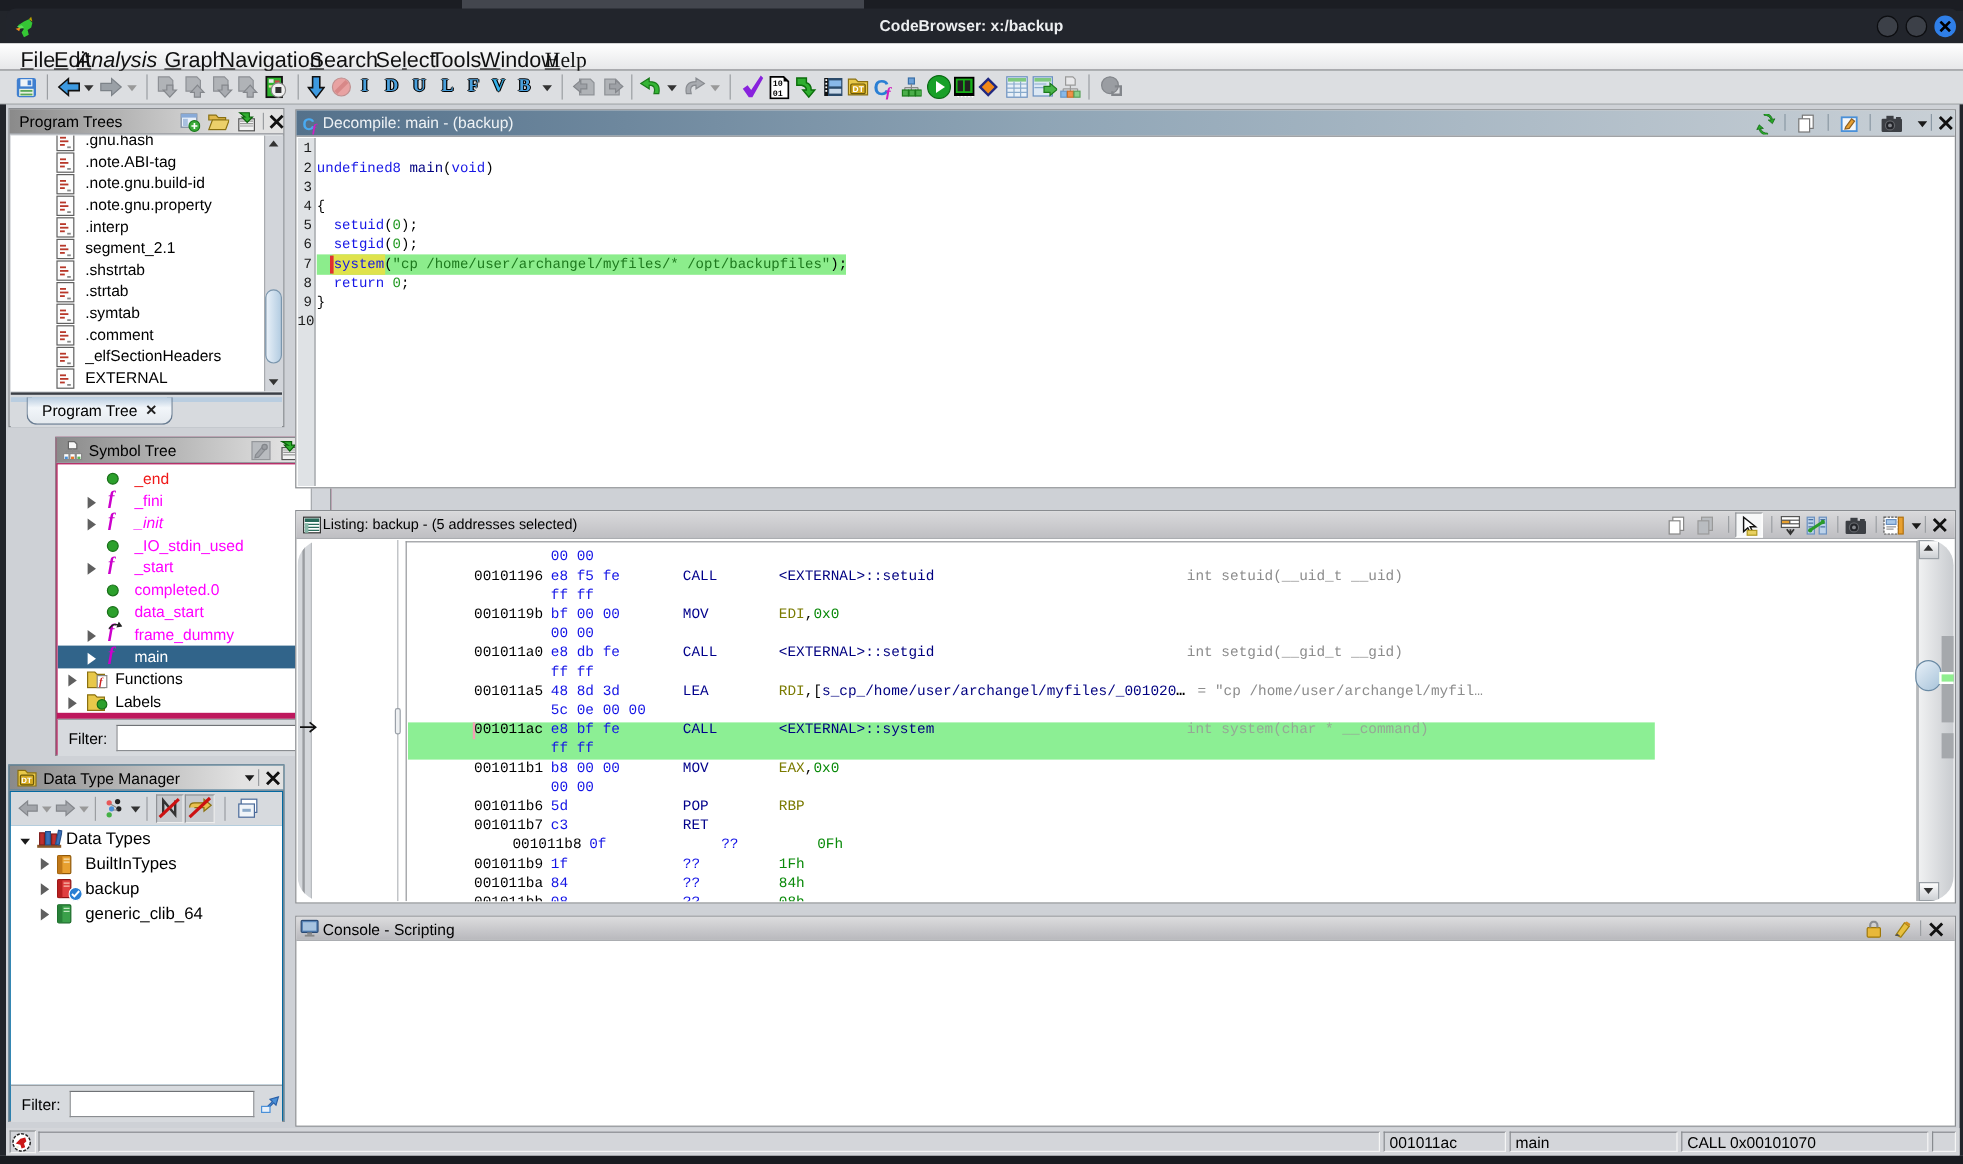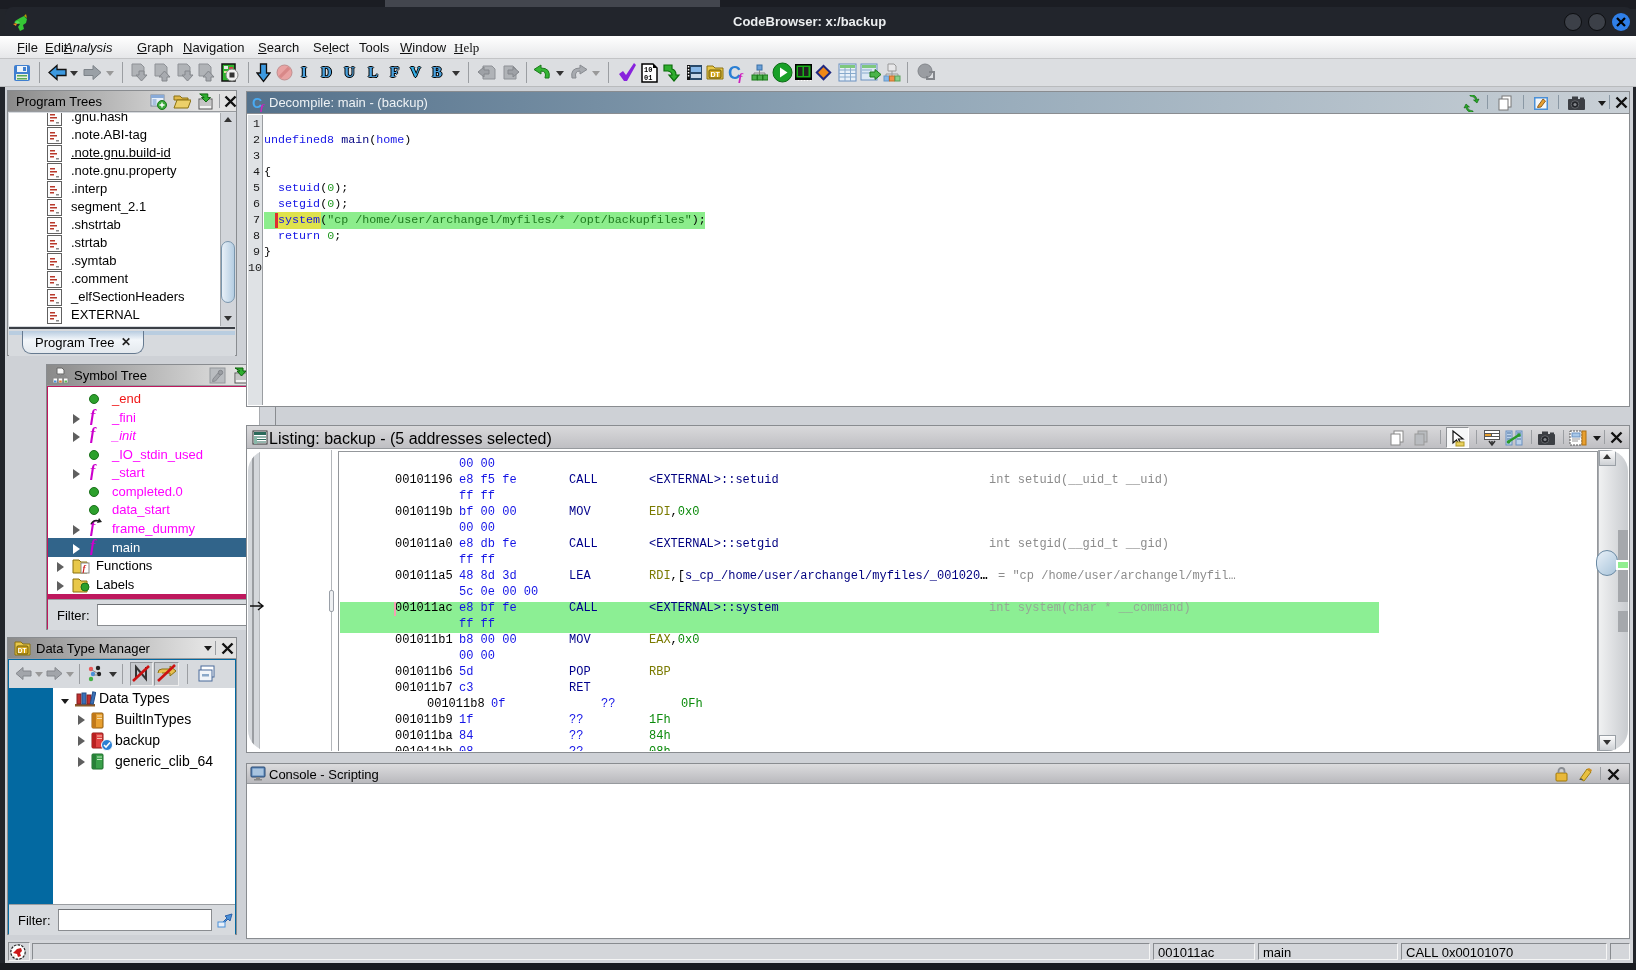--- a/index.html
+++ b/index.html
@@ -67,21 +67,21 @@
 </svg>
 
 <div class="abs" style="left:1564px;top:13px;width:18px;height:18px;border-radius:50%;background:#3c4048;border:1px solid #0c0d10;"></div>
 <div class="abs" style="left:1588px;top:13px;width:18px;height:18px;border-radius:50%;background:#3c4048;border:1px solid #0c0d10;"></div>
 <div class="abs" style="left:1612px;top:13px;width:18px;height:18px;border-radius:50%;background:#2f7fe8;"></div>
 <svg class="abs" style="left:1616px;top:17px;" width="10" height="10" viewBox="0 0 10 10">
     <path d="M1 1 L9 9 M9 1 L1 9" stroke="#000" stroke-width="2.2"></path>
   </svg>
 
 <div class="abs" style="left:0;top:36px;width:1636px;height:23px;background:linear-gradient(to bottom,#ffffff,#e6e7e9);border-bottom:1px solid #c3c4c6;"></div>
-<div class="abs" style="top:40px;left:0;width:1372px;height:17px;font-size:13px;color:#101010;">
+<div class="abs" style="top:40px;left:0;width:1372px;height:17px;font-size:18px;color:#101010;">
   <span class="abs" style="left:17px;"><u>F</u>ile</span>
   <span class="abs" style="left:45px;"><u>E</u>dit</span>
   <span class="abs" style="left:64px;font-style:italic;"><u>A</u>nalysis</span>
   <span class="abs" style="left:137px;"><u>G</u>raph</span>
   <span class="abs" style="left:183px;"><u>N</u>avigation</span>
   <span class="abs" style="left:258px;"><u>S</u>earch</span>
   <span class="abs" style="left:313px;">Se<u>l</u>ect</span>
   <span class="abs" style="left:359px;">Tools</span>
   <span class="abs" style="left:400px;"><u>W</u>indow</span>
   <span class="abs" style="left:454px;font-family:Liberation Serif, serif;"><u>H</u>elp</span>
@@ -295,21 +295,21 @@
         </svg>
       <div class="sep-v" style="left:211px;"></div>
       <svg class="abs" style="left:216px;top:4px;" width="13" height="13" viewBox="0 0 13 13">
           <path d="M1.5 1.5 L11.5 11.5 M11.5 1.5 L1.5 11.5" stroke="#111" stroke-width="2.4"></path>
         </svg>
     </div>
 
     <div class="abs" style="left:1px;top:22px;right:1px;height:213px;background:#fff;overflow:hidden;font-size:13px;color:#000;" id="pt-tree">
       <div class="ptr" style="top:-5px;">.gnu.hash</div>
       <div class="ptr" style="top:13px;">.note.ABI-tag</div>
-      <div class="ptr" style="top:31px;text-decoration:underline;">.note.gnu.build-id</div>
+      <div class="ptr" style="top:31px;">.note.gnu.build-id</div>
       <div class="ptr" style="top:49px;">.note.gnu.property</div>
       <div class="ptr" style="top:67px;">.interp</div>
       <div class="ptr" style="top:85px;">segment_2.1</div>
       <div class="ptr" style="top:103px;">.shstrtab</div>
       <div class="ptr" style="top:121px;">.strtab</div>
       <div class="ptr" style="top:139px;">.symtab</div>
       <div class="ptr" style="top:157px;">.comment</div>
       <div class="ptr" style="top:175px;">_elfSectionHeaders</div>
       <div class="ptr" style="top:193px;">EXTERNAL</div>
     </div>
@@ -475,21 +475,21 @@
           </svg>
       </div>
       <div class="sep-v" style="left:178px;top:4px;bottom:4px;"></div>
       <svg class="abs" style="left:188px;top:4px;" width="19" height="19" viewBox="0 0 19 19">
           <rect x="4" y="2" width="13" height="11" fill="#fff" stroke="#4a6a9a"></rect>
           <rect x="2" y="6" width="13" height="11" fill="#f0f4f8" stroke="#4a6a9a"></rect>
           <rect x="5" y="10" width="7" height="2.5" fill="#8aa8c8"></rect>
         </svg>
     </div>
 
-    <div class="abs" style="left:1px;top:50px;right:1px;height:216px;background:#fff;overflow:hidden;margin-left:44px;">
+    <div class="abs" style="left:1px;top:50px;right:1px;height:216px;background:#fff;overflow:hidden;">
       <div class="texpd" style="left:8px;top:11px;"></div>
       <svg class="abs" style="left:21px;top:3px;" width="22" height="17" viewBox="0 0 22 17">
           <rect x="1" y="13" width="20" height="2.5" fill="#8a5a2a"></rect>
           <rect x="3" y="3" width="4" height="10" fill="#c03030" stroke="#802020"></rect>
           <rect x="8" y="2" width="4" height="11" fill="#3a70b8" stroke="#24508c"></rect>
           <rect x="13" y="4" width="4" height="9" fill="#c03030" stroke="#802020"></rect>
           <rect x="17.5" y="1" width="3" height="12" fill="#3a70b8" stroke="#24508c" transform="rotate(12 19 7)"></rect>
         </svg>
       <div class="str" style="left:46px;top:2px;color:#000;font-size:14px;">Data Types</div>
       <div class="texp" style="left:25px;top:27px;"></div>
@@ -579,41 +579,41 @@
 7
 8
 9
 10</div>
       
       <div class="abs" style="left:16px;top:97px;width:441px;height:17px;background:#8ced8c;"></div>
       <div class="abs" style="left:29px;top:97px;width:44px;height:17px;background:#dfe24c;"></div>
       <div class="abs" style="left:27px;top:98px;width:3px;height:15px;background:#e03030;"></div>
       
       <div class="abs" style="left:16px;top:1px;color:#000;">
-<span style="color:#1616e6">undefined8</span> <span style="color:#000080">main</span>(<span style="color:#1616e6">home</span>)
+<span style="color:#1616e6">undefined8</span> <span style="color:#000080">main</span>(<span style="color:#1616e6">void</span>)
 
 {
   <span style="color:#1616e6">setuid</span>(<span style="color:#229922">0</span>);
   <span style="color:#1616e6">setgid</span>(<span style="color:#229922">0</span>);
   <span style="color:#1616e6">system</span>(<span style="color:#1e7a1e">"cp /home/user/archangel/myfiles/* /opt/backupfiles"</span>);
   <span style="color:#1616e6">return</span> <span style="color:#229922">0</span>;
 }</div>
     </div>
   </div>
 </div>
 <div id="listing">
   <div class="panel" style="left:246px;top:425px;width:1384px;height:328px;">
     <div class="phead-wide" style="height:23px;">
       <svg class="abs" style="left:5px;top:4px;" width="16" height="15" viewBox="0 0 16 15">
           <rect x="1" y="1" width="14" height="13" fill="#fff" stroke="#333"></rect>
           <rect x="2" y="2" width="12" height="3" fill="#2a6a5a"></rect>
           <path d="M2 7 h12 M2 9.5 h12 M2 12 h12" stroke="#2a6a5a" fill="none"></path>
           <rect x="2" y="6" width="3" height="8" fill="#88b8a8"></rect>
         </svg>
-      <span class="abs" style="left:22px;top:4px;font-size:16px;color:#000;">Listing:  backup - (5 addresses selected)</span>
+      <span class="abs" style="left:22px;top:4px;font-size:12px;color:#000;">Listing:  backup - (5 addresses selected)</span>
       <svg class="abs" style="left:1142px;top:4px;" width="17" height="17" viewBox="0 0 17 17">
           <rect x="5" y="1" width="9" height="11" fill="#fff" stroke="#888"></rect>
           <rect x="2" y="4" width="9" height="11" fill="#fff" stroke="#888"></rect>
         </svg>
       <svg class="abs" style="left:1166px;top:4px;" width="17" height="17" viewBox="0 0 17 17">
           <rect x="5" y="1" width="9" height="11" fill="#b9bcc0" stroke="#999"></rect>
           <rect x="2" y="4" width="9" height="11" fill="#b9bcc0" stroke="#999"></rect>
         </svg>
       <div class="sep-v" style="left:1193px;top:4px;bottom:4px;"></div>
       <div class="abs" style="left:1199px;top:1px;width:23px;height:21px;background:#f6f7f8;border:1px solid #8f9296;border-right-color:#fff;border-bottom-color:#fff;">

